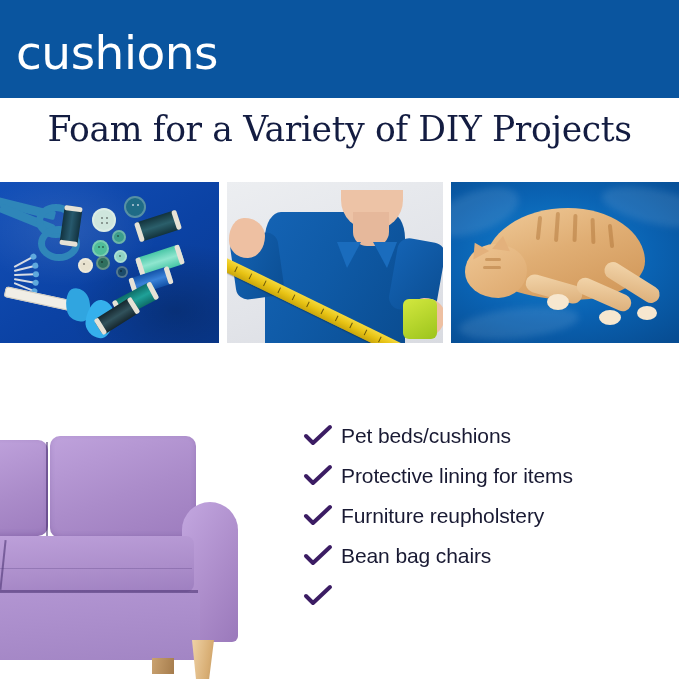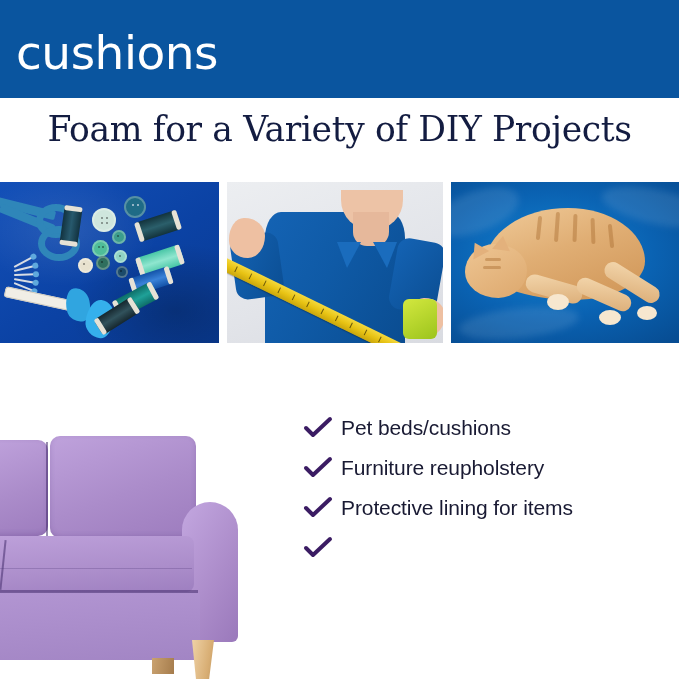--- a/index.html
+++ b/index.html
@@ -313,21 +313,21 @@
 
   
   .benefits {
     position: absolute;
     left: 303px;
     top: 408px;
     width: 370px;
   }
   .benefit-row {
     display: flex;
-    align-items: center;
+    align-items: flex-end;
     height: 40px;
   }
   .check-icon {
     width: 38px;
     flex: 0 0 38px;
     display: flex;
     align-items: center;
   }
   .check-icon svg { display: block; }
   .benefit-label {
@@ -493,36 +493,44 @@
       </span>
       <span class="benefit-label">Pet beds/cushions</span>
     </div>
 
     <div class="benefit-row">
       <span class="check-icon">
         <svg width="30" height="24" viewBox="0 0 30 24">
             <path d="M3 12 L10 19 L27 3" fill="none" stroke="#3b1c63" stroke-width="4" stroke-linecap="round" stroke-linejoin="round"></path>
           </svg>
       </span>
-      <span class="benefit-label">Furniture reupholstery</span>
+      <span class="benefit-label">Protective lining for items</span>
     </div>
 
     <div class="benefit-row">
       <span class="check-icon">
         <svg width="30" height="24" viewBox="0 0 30 24">
             <path d="M3 12 L10 19 L27 3" fill="none" stroke="#3b1c63" stroke-width="4" stroke-linecap="round" stroke-linejoin="round"></path>
           </svg>
       </span>
-      <span class="benefit-label">Protective lining for items</span>
-    </div>
-
+      <span class="benefit-label">Furniture reupholstery</span>
+    </div>
 
     <div class="benefit-row">
       <span class="check-icon">
         <svg width="30" height="24" viewBox="0 0 30 24">
             <path d="M3 12 L10 19 L27 3" fill="none" stroke="#3b1c63" stroke-width="4" stroke-linecap="round" stroke-linejoin="round"></path>
           </svg>
       </span>
+      <span class="benefit-label">Bean bag chairs</span>
+    </div>
+
+    <div class="benefit-row">
+      <span class="check-icon">
+        <svg width="30" height="24" viewBox="0 0 30 24">
+            <path d="M3 12 L10 19 L27 3" fill="none" stroke="#3b1c63" stroke-width="4" stroke-linecap="round" stroke-linejoin="round"></path>
+          </svg>
+      </span>
     </div>
 
   </div>
 
 </div>
 
 </body></html>

